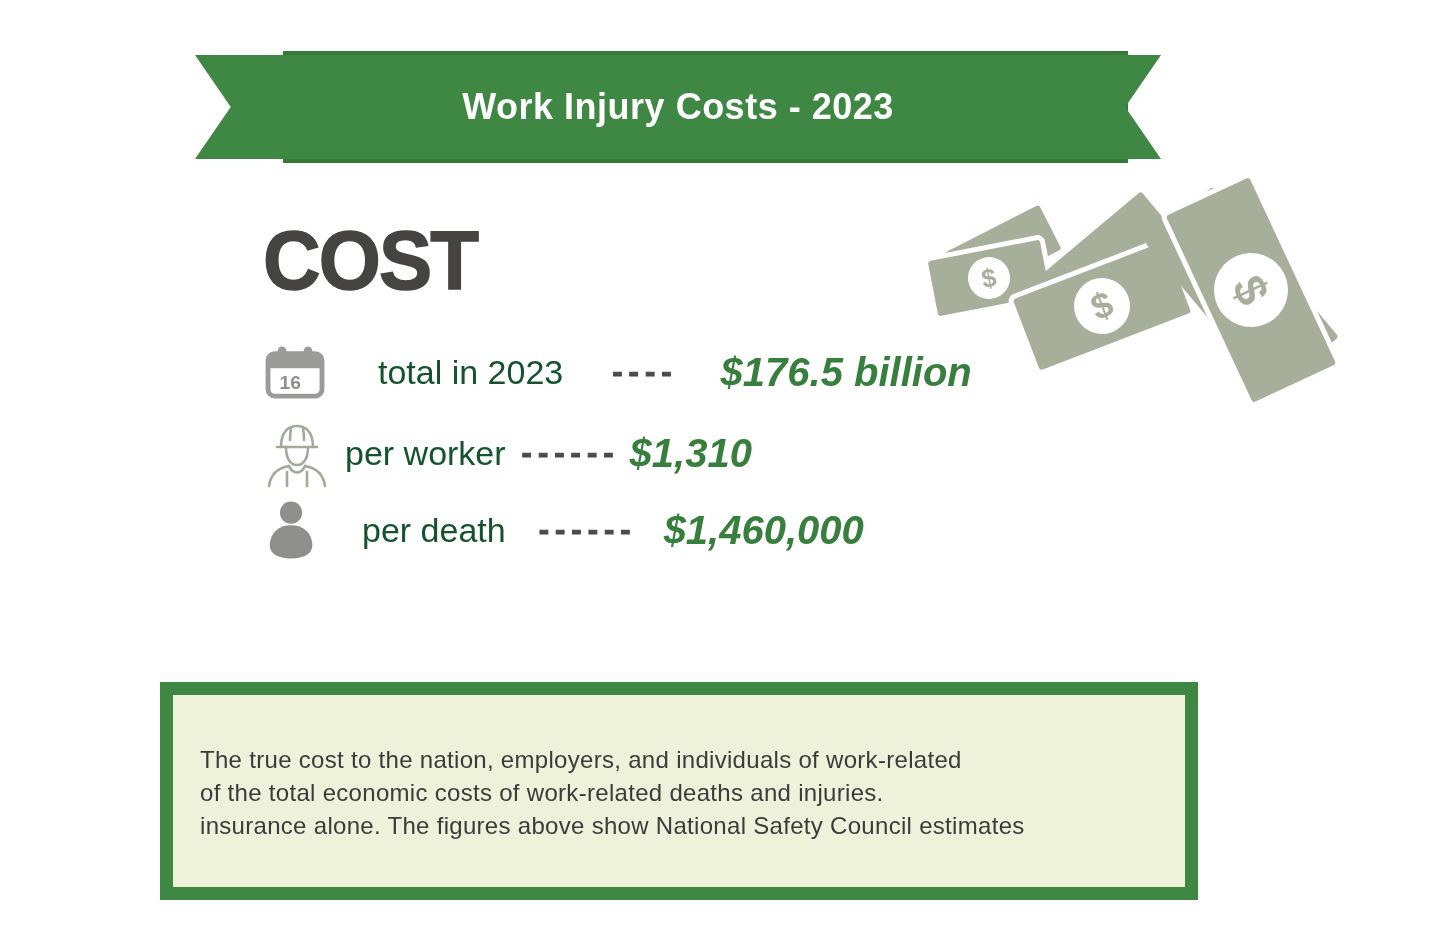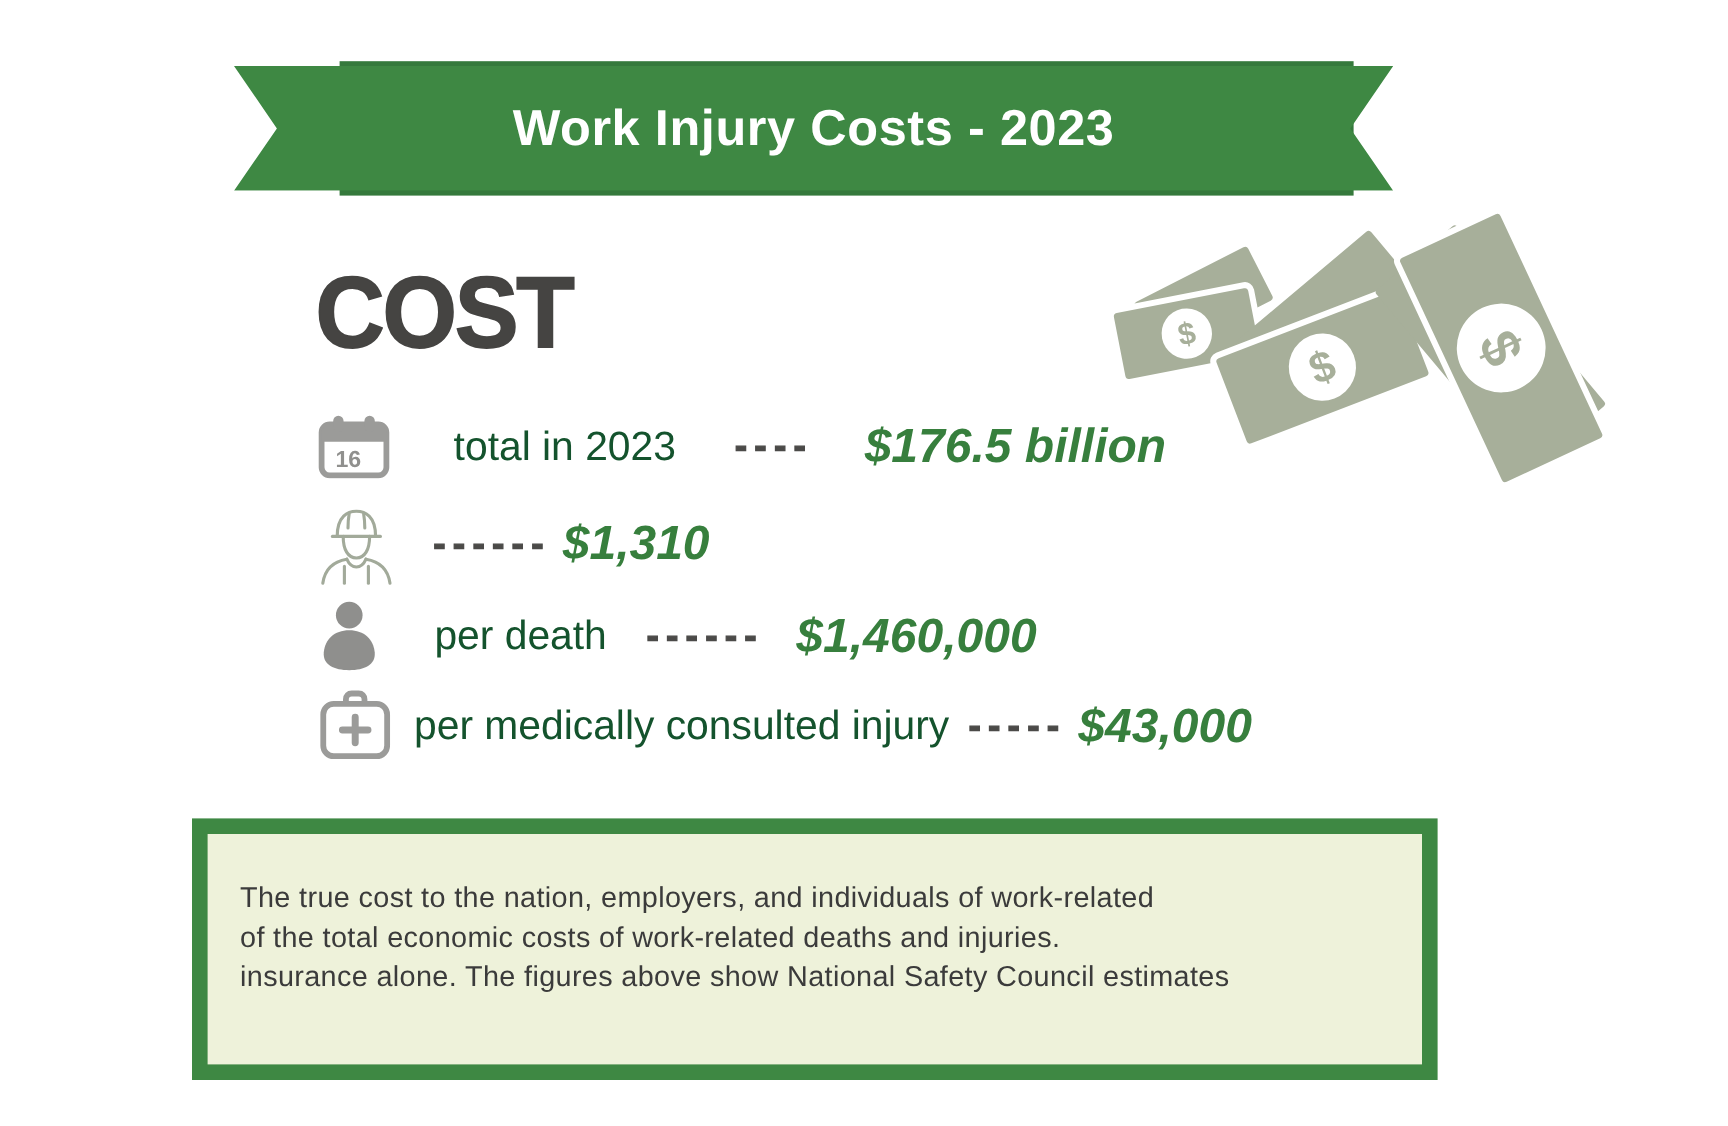--- a/index.html
+++ b/index.html
@@ -4,21 +4,21 @@
 <style>
   html,body{margin:0;padding:0;background:#ffffff;}
   .page{position:relative;width:1440px;height:938px;background:#ffffff;overflow:hidden;
         font-family:"Liberation Sans","DejaVu Sans",sans-serif;}
 
   
   .ribbon-back{position:absolute;left:283px;top:51px;width:845px;height:112px;background:#35793c;}
   .ribbon{position:absolute;left:195px;top:55px;width:966px;height:104px;background:#3e8843;
           clip-path:polygon(0% 0%,100% 0%,96.3% 50%,100% 100%,0% 100%,3.7% 50%);
           display:flex;align-items:center;justify-content:center;}
-  .ribbon-title{color:#ffffff;font-size:42px;font-weight:700;letter-spacing:.5px;}
+  .ribbon-title{color:#ffffff;font-size:36px;font-weight:700;letter-spacing:.5px;}
 
   
   .cost-heading{position:absolute;left:263px;top:218px;margin:0;color:#454442;
                 font-size:84px;font-weight:700;letter-spacing:-2px;line-height:1;
                 -webkit-text-stroke:1.5px #454442;transform:scaleX(.95);transform-origin:left top;}
 
   
   .money{position:absolute;}
   .bill{position:absolute;background:#a7af9a;border-radius:3px;}
   .bill.front{box-shadow:0 0 0 5px #ffffff;display:flex;align-items:center;justify-content:center;}
@@ -42,21 +42,21 @@
   .stat-icon{width:80px;flex:0 0 80px;display:flex;align-items:center;}
   .stat-label{color:#14532d;font-size:34px;white-space:nowrap;}
   .stat-dashes{color:#4b4a48;font-size:31px;font-weight:700;letter-spacing:6px;
                margin:0 10px 0 16px;-webkit-text-stroke:1px #4b4a48;white-space:nowrap;}
   .stat-value{color:#377f3d;font-size:40px;font-weight:700;white-space:nowrap;font-style:italic;}
   .row-1{top:345px;gap:33px;}.row-2{top:418px;}.row-3{top:500px;gap:17px;}.row-4{top:575px;}
 
   
   .note-box{position:absolute;left:160px;top:682px;width:1038px;height:218px;background:#3e8843;}
   .note-inner{position:absolute;left:13px;top:13px;right:13px;bottom:13px;background:#eef2da;
-              padding:37px 26px 0 27px;box-sizing:border-box;}
+              padding:48px 26px 0 27px;box-sizing:border-box;}
   .note-line{color:#3b3b3b;font-size:24px;line-height:33px;letter-spacing:.3px;white-space:nowrap;}
 </style>
 </head>
 <body>
 
 <div class="page">
 
   <div class="ribbon-back"></div>
   <div class="ribbon">
     <div class="ribbon-title">Work Injury Costs - 2023</div>
@@ -112,48 +112,37 @@
         <path d="M26,10 C25.3,14 25,18 25,22"></path>
         <path d="M38,10 C38.7,14 39,18 39,22"></path>
         <path d="M21,29 C21,40 25,47 32,47 C39,47 43,40 43,29"></path>
         <path d="M4,68 C6,54 15,49.5 24,48"></path>
         <path d="M60,68 C58,54 49,49.5 40,48"></path>
         <path d="M24,48 C26,52.5 29,54.5 32,54.5 C35,54.5 38,52.5 40,48"></path>
         <path d="M22,54 V68"></path>
         <path d="M42,54 V68"></path>
       </svg>
     </div>
+    <span class="stat-label">per worker</span>
     <span class="stat-dashes">------</span>
     <span class="stat-value">$1,310</span>
   </div>
 
   <div class="stat-row row-3">
     <div class="stat-icon">
       <svg viewBox="0 0 56 62" width="54" height="60" fill="#8f8f8d">
         <circle cx="27" cy="13" r="11.5"></circle>
         <path d="M27,26 C40,26 48,34 49,45 C50,56 40,60.5 27,60.5 C14,60.5 4,56 5,45 C6,34 14,26 27,26 Z"></path>
       </svg>
     </div>
     <span class="stat-label">per death</span>
     <span class="stat-dashes">------</span>
     <span class="stat-value">$1,460,000</span>
   </div>
 
-  <div class="stat-row row-4">
-    <div class="stat-icon">
-      <svg viewBox="0 0 64 62" width="62" height="60">
-        <path d="M24,12 V8 C24,4.8 26,3 29,3 H35 C38,3 40,4.8 40,8 V12" fill="none" stroke="#9b9b99" stroke-width="5"></path>
-        <rect x="4.5" y="12" width="55" height="45" rx="9" fill="#ffffff" stroke="#9b9b99" stroke-width="5"></rect>
-        <path d="M32,23.5 V45.5 M21,34.5 H43" fill="none" stroke="#9b9b99" stroke-width="6" stroke-linecap="round"></path>
-      </svg>
-    </div>
-    <span class="stat-label">per medically consulted injury</span>
-    <span class="stat-dashes">-----</span>
-    <span class="stat-value">$43,000</span>
-  </div>
 
   <div class="note-box">
     <div class="note-inner">
       <div class="note-line">The true cost to the nation, employers, and individuals of work-related</div>
       <div class="note-line">of the total economic costs of work-related deaths and injuries.</div>
       <div class="note-line">insurance alone. The figures above show National Safety Council estimates</div>
     </div>
   </div>
 
 </div>

